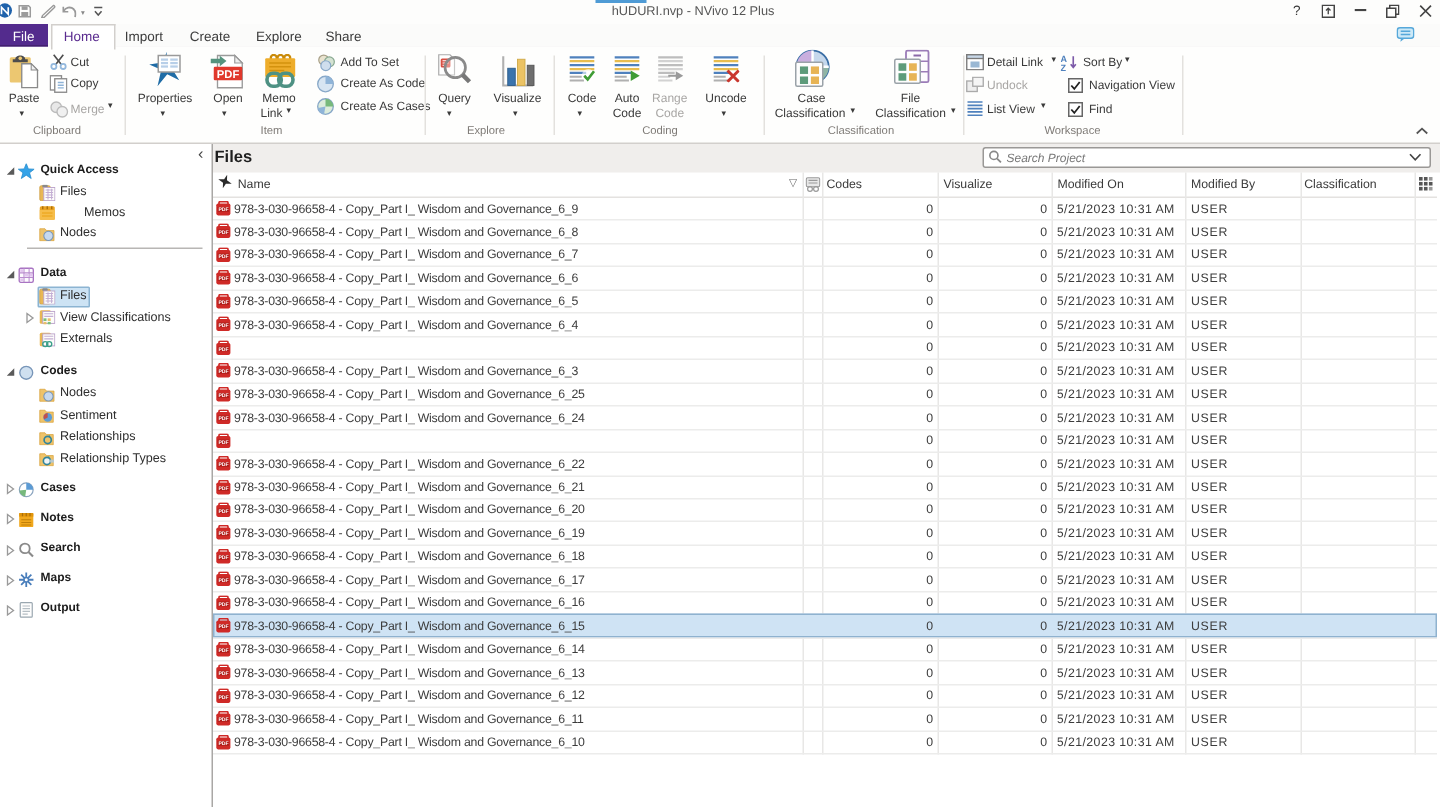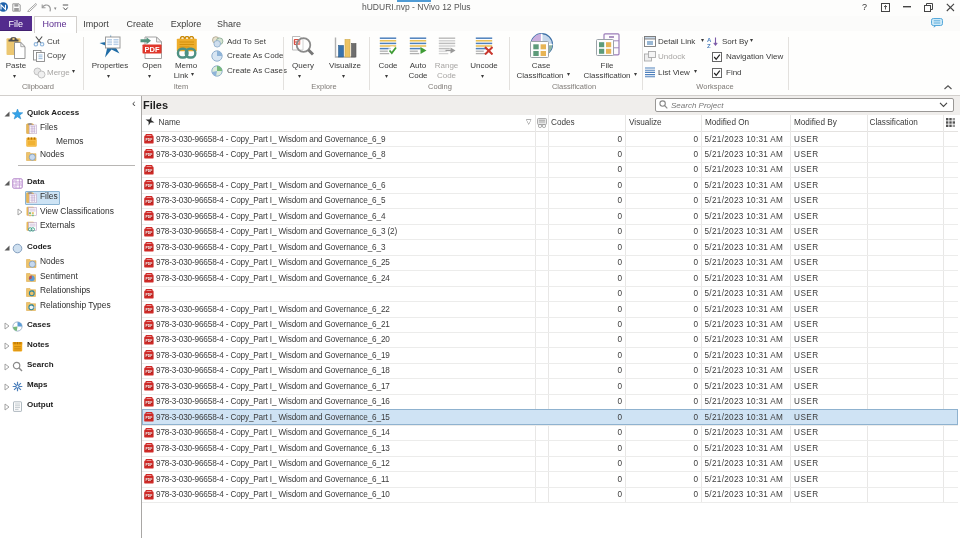--- a/index.html
+++ b/index.html
@@ -33,21 +33,21 @@
       <path d="M8.8 0.5 L9.8 1.5 L2.5 8.5 L0.8 8.8 L1.3 7.4 Z" fill="none" stroke="#999" stroke-width="0.9"></path>
     </svg>
 <svg style="position:absolute;left:41px;top:3px" width="10" height="9" viewBox="0 0 10 9">
       <path d="M1.2 1.5 L1.2 4.8 L4.5 4.8" fill="none" stroke="#999" stroke-width="1.1"></path>
 <path d="M1.5 4.5 C2.5 2 6 1.2 8 3 C9.5 4.4 9.6 6.3 9 8.3" fill="none" stroke="#999" stroke-width="1.2"></path>
     </svg>
 <div style="position:absolute;left:54px;top:4.5px;font-size:5px;color:#888">▾</div>
 <svg style="position:absolute;left:62px;top:4px" width="7" height="7" viewBox="0 0 7 7">
       <path d="M0.8 1 h5.4 M1.3 3.5 L3.5 6 L5.7 3.5" stroke="#555" stroke-width="1" fill="none"></path>
     </svg>
-<div style="position:absolute;left:362px;top:2px;width:200px;font-size:8.5px;color:#555">hUDURI.nvp - NVivo 12 Plus</div>
+<div style="position:absolute;left:362px;top:2px;width:200px;text-align:center;font-size:8.5px;color:#555">hUDURI.nvp - NVivo 12 Plus</div>
 <div style="position:absolute;left:858px;top:2px;width:13px;text-align:center;font-size:9px;color:#333">?</div>
 <svg style="position:absolute;left:881px;top:3px" width="9" height="9" viewBox="0 0 9 9">
       <rect x="0.5" y="0.5" width="8" height="8" fill="none" stroke="#444" stroke-width="1"></rect>
 <path d="M4.5 6.5 V2.5 M3 4 L4.5 2.5 L6 4" stroke="#444" stroke-width="0.9" fill="none"></path>
     </svg>
 <svg style="position:absolute;left:903px;top:6px" width="8" height="2" viewBox="0 0 8 2">
       <rect x="0" y="0" width="8" height="1.4" fill="#444"></rect>
     </svg>
 <svg style="position:absolute;left:924px;top:3px" width="9" height="9" viewBox="0 0 9 9">
       <rect x="0.5" y="2.5" width="6" height="6" fill="none" stroke="#444" stroke-width="1"></rect>
@@ -366,20 +366,21 @@
 <div class="rtxt" style="left:625px;top:149.96px;width:73px;text-align:right">0</div>
 <div class="rtxt" style="left:704.5px;top:149.96px;width:90px;letter-spacing:0.3px">5/21/2023 10:31 AM</div>
 <div class="rtxt" style="left:794px;top:149.96px;width:60px;letter-spacing:0.5px">USER</div>
 <div style="position:absolute;left:142px;top:161.92000000000002px;width:816px;height:1px;background:#ececeb"></div>
 <svg style="position:absolute;left:144px;top:164.92000000000002px" width="10" height="10" viewBox="0 0 10 10">
 <rect x="0.2" y="1.6" width="9.4" height="8" rx="1.2" fill="#cf2a27"></rect>
 <rect x="2" y="0.4" width="6" height="2.4" rx="0.8" fill="none" stroke="#cf2a27" stroke-width="1.1"></rect>
 <rect x="1.1" y="4" width="7.6" height="3.2" fill="#b01e1b"></rect>
 <text x="5" y="6.9" font-size="3.4" fill="#fff" text-anchor="middle" font-family="Liberation Sans" font-weight="bold">PDF</text>
 </svg>
+<div class="rtxt" style="left:156px;top:165.42000000000002px;width:374px;letter-spacing:-0.15px">978-3-030-96658-4 - Copy_Part I_ Wisdom and Governance_6_7</div>
 <div class="rtxt" style="left:548px;top:165.42000000000002px;width:74px;text-align:right">0</div>
 <div class="rtxt" style="left:625px;top:165.42000000000002px;width:73px;text-align:right">0</div>
 <div class="rtxt" style="left:704.5px;top:165.42000000000002px;width:90px;letter-spacing:0.3px">5/21/2023 10:31 AM</div>
 <div class="rtxt" style="left:794px;top:165.42000000000002px;width:60px;letter-spacing:0.5px">USER</div>
 <div style="position:absolute;left:142px;top:177.38000000000002px;width:816px;height:1px;background:#ececeb"></div>
 <svg style="position:absolute;left:144px;top:180.38px" width="10" height="10" viewBox="0 0 10 10">
 <rect x="0.2" y="1.6" width="9.4" height="8" rx="1.2" fill="#cf2a27"></rect>
 <rect x="2" y="0.4" width="6" height="2.4" rx="0.8" fill="none" stroke="#cf2a27" stroke-width="1.1"></rect>
 <rect x="1.1" y="4" width="7.6" height="3.2" fill="#b01e1b"></rect>
 <text x="5" y="6.9" font-size="3.4" fill="#fff" text-anchor="middle" font-family="Liberation Sans" font-weight="bold">PDF</text>
@@ -413,21 +414,20 @@
 <div class="rtxt" style="left:625px;top:211.8px;width:73px;text-align:right">0</div>
 <div class="rtxt" style="left:704.5px;top:211.8px;width:90px;letter-spacing:0.3px">5/21/2023 10:31 AM</div>
 <div class="rtxt" style="left:794px;top:211.8px;width:60px;letter-spacing:0.5px">USER</div>
 <div style="position:absolute;left:142px;top:223.76000000000002px;width:816px;height:1px;background:#ececeb"></div>
 <svg style="position:absolute;left:144px;top:226.76px" width="10" height="10" viewBox="0 0 10 10">
 <rect x="0.2" y="1.6" width="9.4" height="8" rx="1.2" fill="#cf2a27"></rect>
 <rect x="2" y="0.4" width="6" height="2.4" rx="0.8" fill="none" stroke="#cf2a27" stroke-width="1.1"></rect>
 <rect x="1.1" y="4" width="7.6" height="3.2" fill="#b01e1b"></rect>
 <text x="5" y="6.9" font-size="3.4" fill="#fff" text-anchor="middle" font-family="Liberation Sans" font-weight="bold">PDF</text>
 </svg>
-<div class="rtxt" style="left:156px;top:227.26px;width:374px;letter-spacing:-0.15px">978-3-030-96658-4 - Copy_Part I_ Wisdom and Governance_6_3 (2)</div>
 <div class="rtxt" style="left:548px;top:227.26px;width:74px;text-align:right">0</div>
 <div class="rtxt" style="left:625px;top:227.26px;width:73px;text-align:right">0</div>
 <div class="rtxt" style="left:704.5px;top:227.26px;width:90px;letter-spacing:0.3px">5/21/2023 10:31 AM</div>
 <div class="rtxt" style="left:794px;top:227.26px;width:60px;letter-spacing:0.5px">USER</div>
 <div style="position:absolute;left:142px;top:239.22px;width:816px;height:1px;background:#ececeb"></div>
 <svg style="position:absolute;left:144px;top:242.22px" width="10" height="10" viewBox="0 0 10 10">
 <rect x="0.2" y="1.6" width="9.4" height="8" rx="1.2" fill="#cf2a27"></rect>
 <rect x="2" y="0.4" width="6" height="2.4" rx="0.8" fill="none" stroke="#cf2a27" stroke-width="1.1"></rect>
 <rect x="1.1" y="4" width="7.6" height="3.2" fill="#b01e1b"></rect>
 <text x="5" y="6.9" font-size="3.4" fill="#fff" text-anchor="middle" font-family="Liberation Sans" font-weight="bold">PDF</text>

